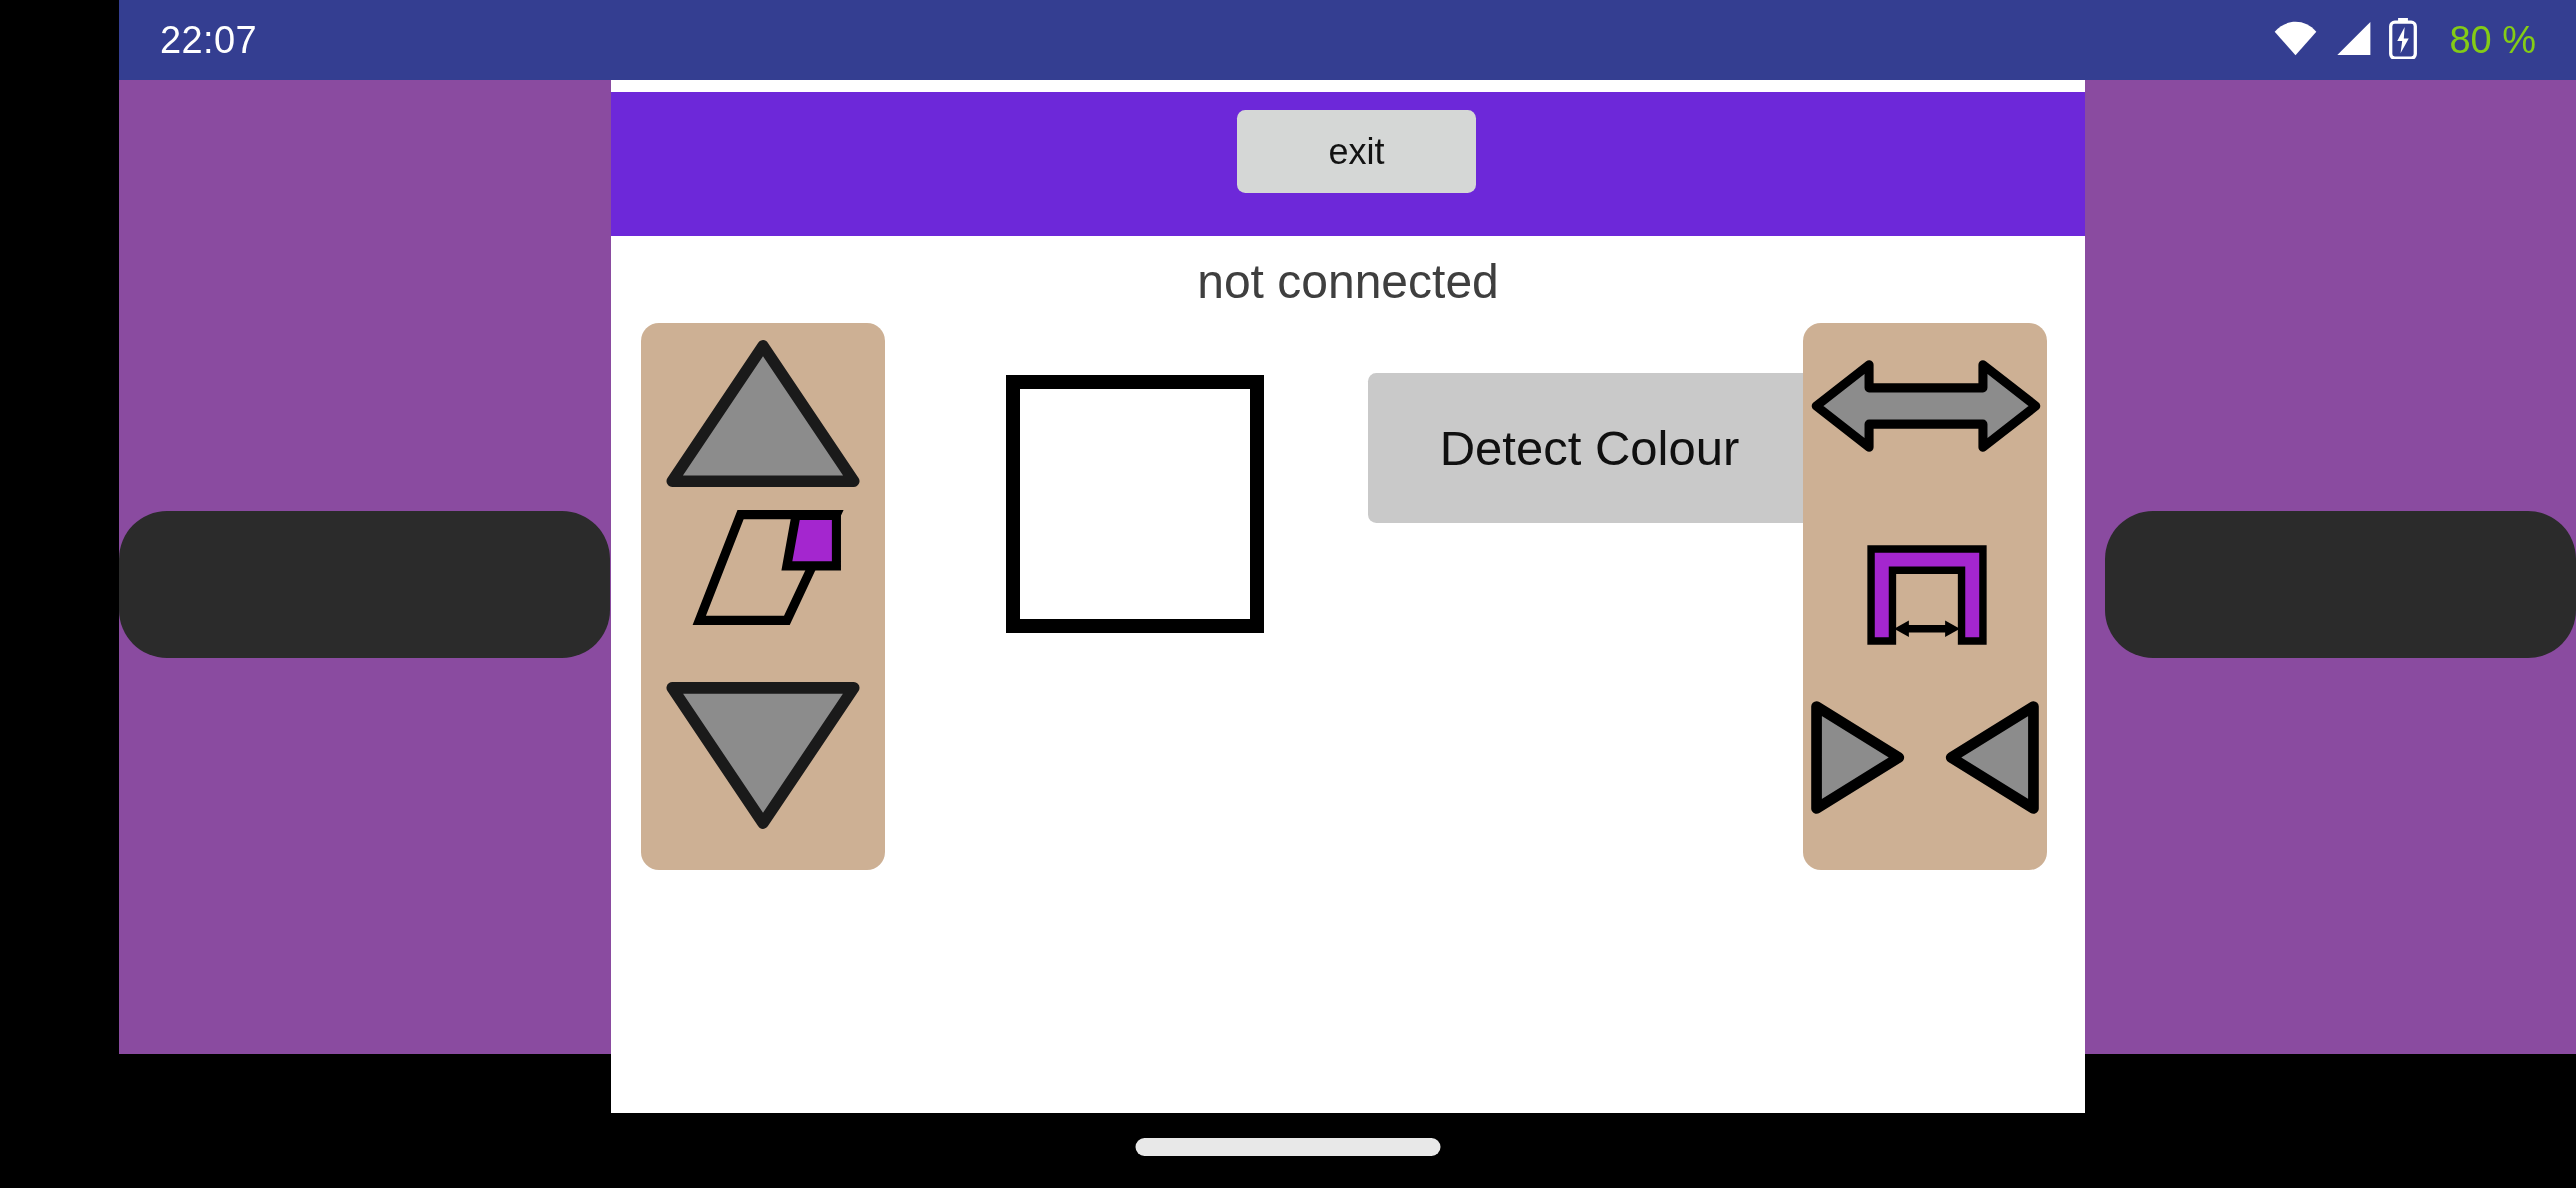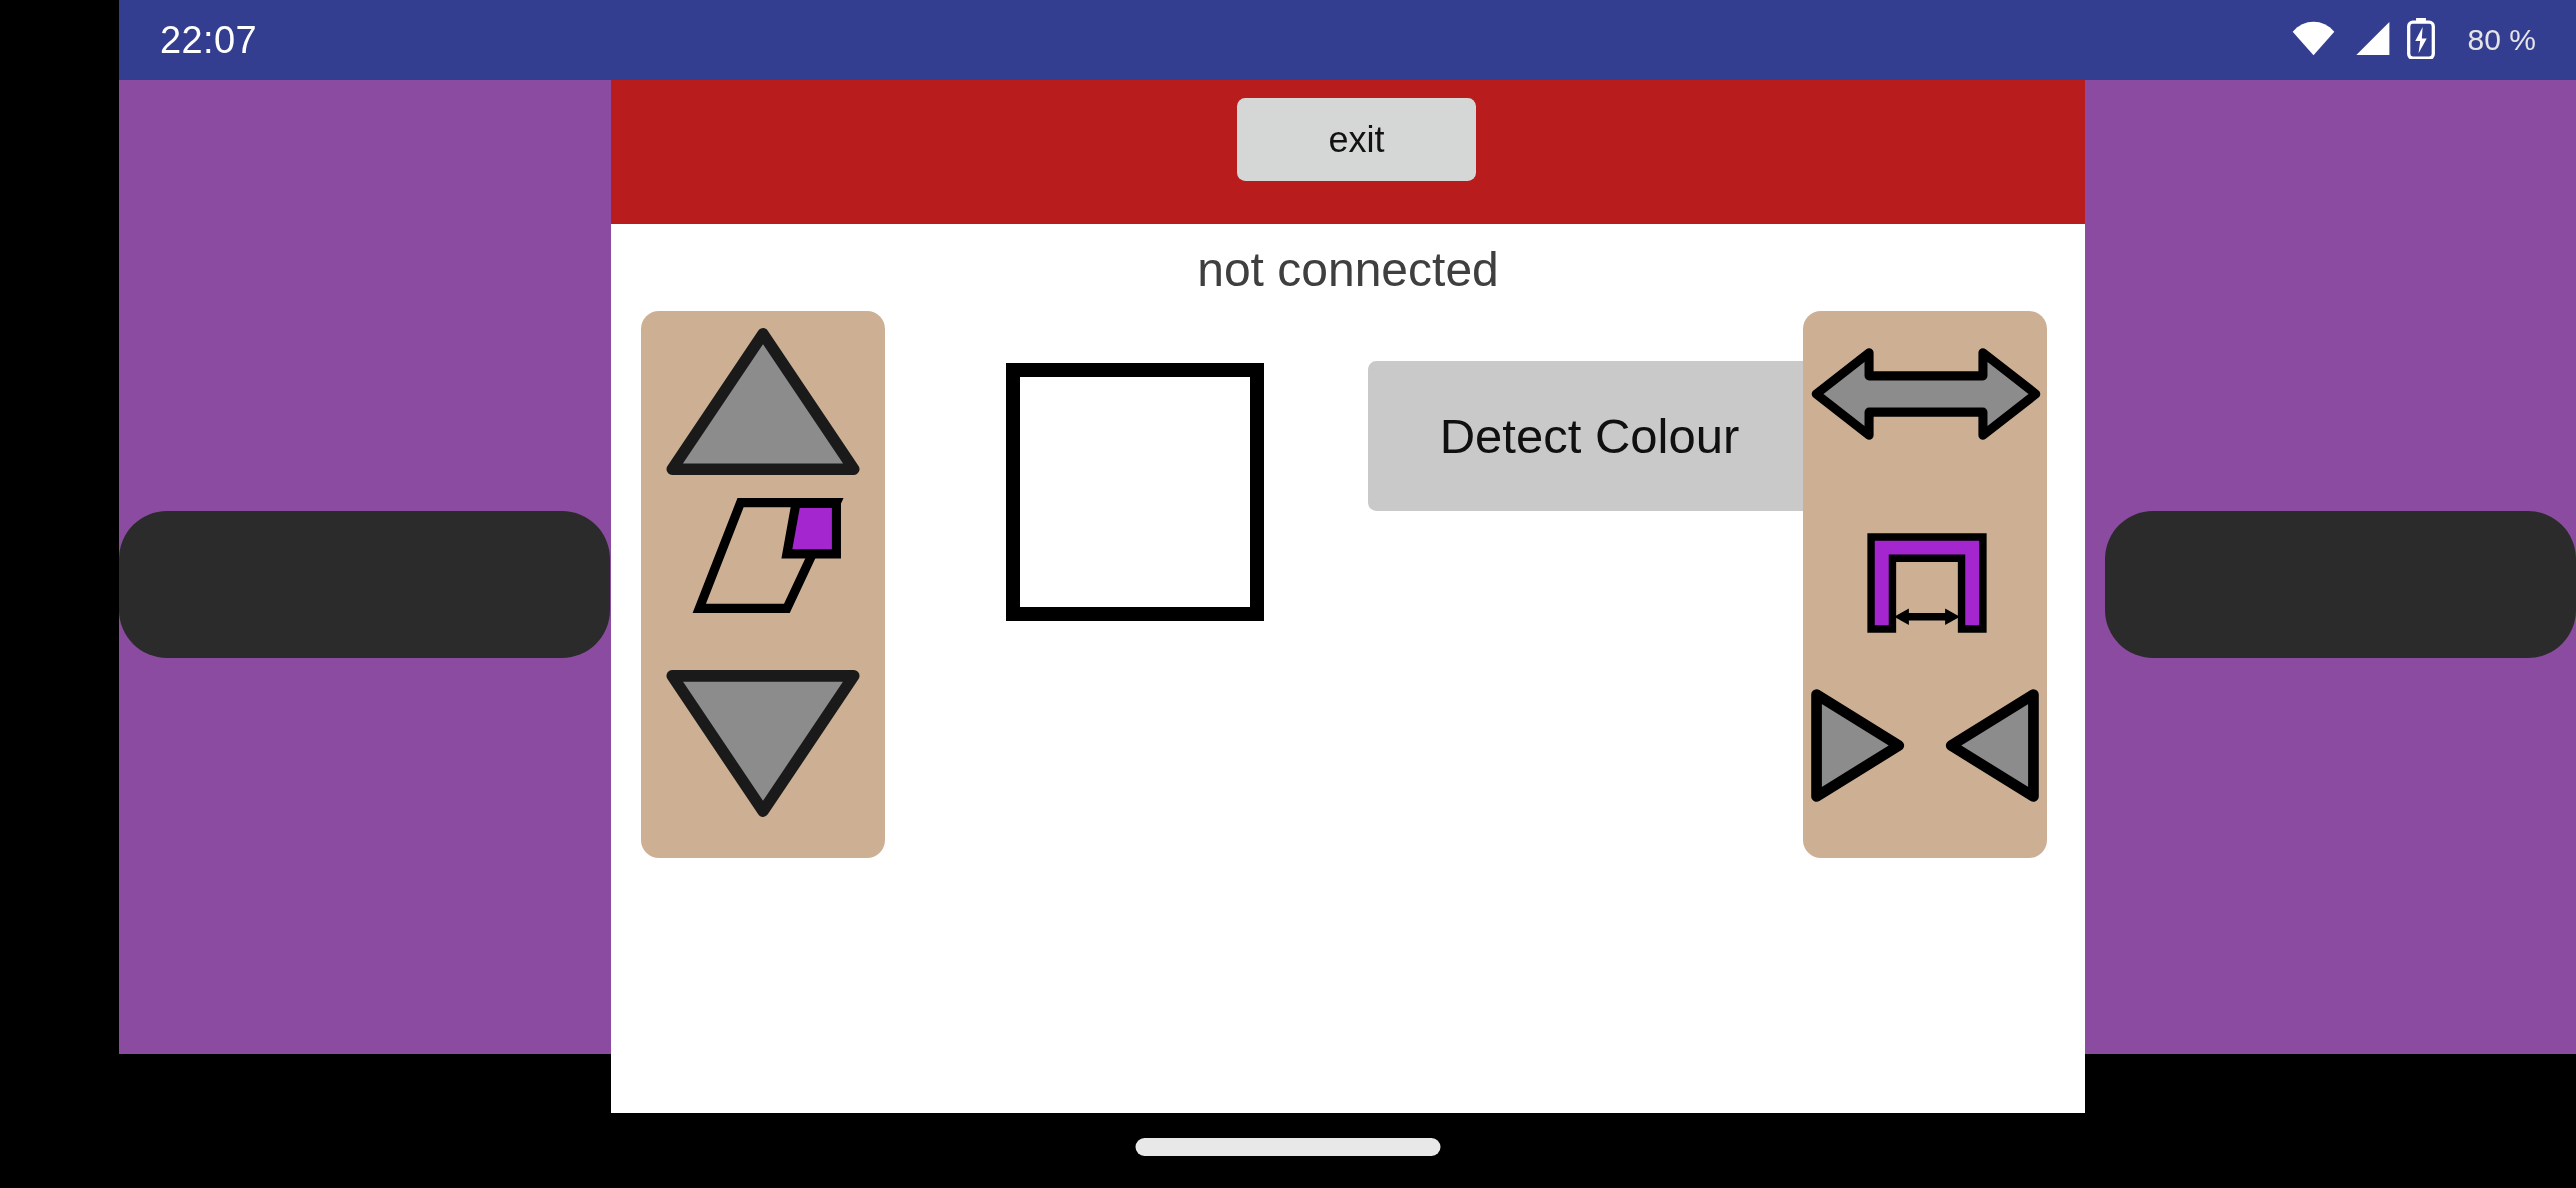--- a/index.html
+++ b/index.html
@@ -38,22 +38,22 @@
     color: #ffffff;
     font-size: 38px;
     letter-spacing: 0.4px;
   }
   #status-right {
     display: flex;
     align-items: center;
     gap: 16.5px;
   }
   #status-battery-text {
-    color: #e5e5e5;
-    font-size: 30px;
+    color: #84cc16;
+    font-size: 38px;
     margin-left: 16px;
   }
 
   
   .wall-pill {
     position: absolute;
     background: #2B2B2B;
     height: 147px;
     top: 511px;
     border-radius: 48px;
@@ -67,21 +67,22 @@
     left: 611px; top: 80px;
     width: 1474px; height: 1034px;
     background: #ffffff;
   }
 
   
   #app-toolbar {
     position: relative;
     width: 100%;
     height: 144px;
-    background: #b91c1c;
+    background: #6d28d9;
+    margin-top: 12px;
   }
   #exit-button {
     position: absolute;
     left: 626px; top: 18px;
     width: 239px; height: 83px;
     background: #D5D7D6;
     border: none;
     border-radius: 8.3px;
     font-family: "Liberation Sans", sans-serif;
     font-size: 36px;

